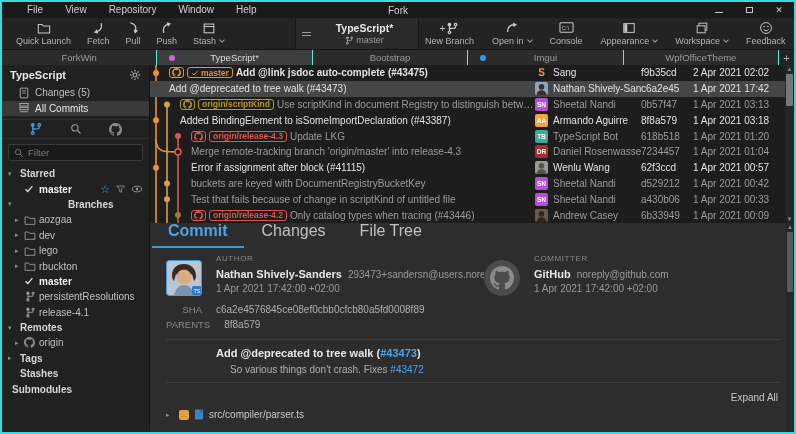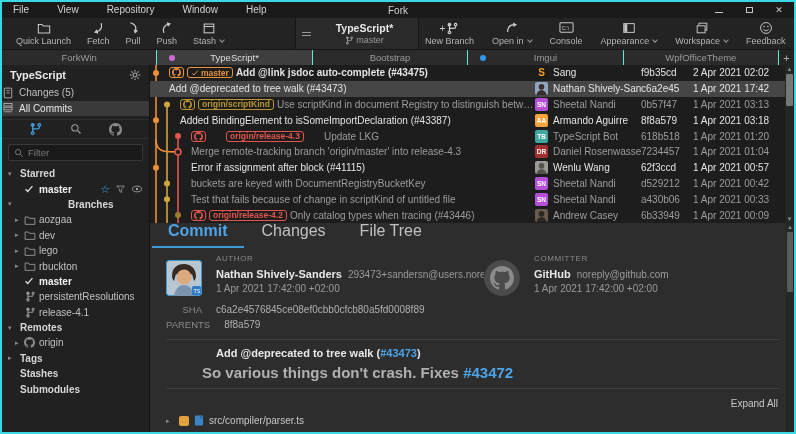--- a/index.html
+++ b/index.html
@@ -2,21 +2,21 @@
 <html><head>
 <meta charset="utf-8">
 <style>
   * { margin:0; padding:0; box-sizing:border-box; }
   html,body { background:#000; }
   body { font-family:"Liberation Sans", sans-serif; }
   #app { position:relative; width:796px; height:434px; background:#1f1f1f; border:2px solid #3bd8e2; overflow:hidden; color:#c8c8c8; }
 
   
   .titlebar { height:16px; background:#1a1a1a; display:flex; align-items:center; position:relative; }
-  .menubar { display:flex; gap:10px; padding-left:2px; }
+  .menubar { display:flex; gap:4px; padding-left:16px; }
   .menu-item { font-size:10px; color:#d0d0d0; padding:0 9px; line-height:16px; cursor:default; }
   .win-title { position:absolute; left:0; right:0; text-align:center; font-size:10px; color:#d0d0d0; pointer-events:none; }
   .win-controls { margin-left:auto; display:flex; height:16px; }
   .win-btn { width:30px; display:flex; align-items:center; justify-content:center; color:#c8c8c8; font-size:9px; }
   .glyph-min { width:8px; border-top:1px solid #c8c8c8; margin-top:4px; }
   .glyph-max { width:7px; height:6px; border:1px solid #c8c8c8; }
 
   
   .toolbar { height:32px; background:#232323; display:flex; align-items:stretch; border-bottom:1px solid #151515; }
   .tb-left { display:flex; align-items:center; padding-left:8px; gap:4px; flex:0 0 293px; }
@@ -40,21 +40,21 @@
   .tab-plus { flex:0 0 15px; background:#242424; color:#b0b0b0; display:flex; align-items:center; justify-content:center; font-size:11px; }
 
   
   .main { display:flex; height:368px; }
   .sidebar { flex:0 0 148px; background:#212121; border-right:1px solid #141414; overflow:hidden; }
   .content { flex:1; display:flex; flex-direction:column; min-width:0; }
 
   
   .sb-header { height:20px; display:flex; align-items:center; padding:0 8px; }
   .sb-header .t { font-size:11px; font-weight:bold; color:#e8e8e8; flex:1; }
-  .sb-nav-item { height:15.5px; display:flex; align-items:center; gap:5px; padding-left:0; font-size:10px; color:#c0c0c0; }
+  .sb-nav-item { height:15.5px; display:flex; align-items:center; gap:5px; padding-left:16px; font-size:10px; color:#c0c0c0; }
   .sb-nav-item.sel { background:#3a3a3a; color:#e6e6e6; }
   .sb-iconrow { height:20px; margin-top:3px; border-top:1px solid #2e2e2e; border-bottom:1px solid #2e2e2e; display:flex; align-items:center; justify-content:space-around; padding:0 14px; }
   .sb-filter { margin:5px 6px; height:17px; background:#1a1a1a; border:1px solid #383838; border-radius:2px; display:flex; align-items:center; padding:0 5px; gap:4px; }
   .sb-filter input { flex:1; background:transparent; border:none; outline:none; color:#bbb; font-size:9.5px; font-family:inherit; width:60px; }
   .sb-filter input::placeholder { color:#7a7a7a; }
   .tree-row { height:15.4px; display:flex; align-items:center; font-size:10px; color:#c0c0c0; position:relative; }
   .tree-row .arrow { position:absolute; font-size:7px; color:#8a8a8a; }
   .tree-row .ric { display:flex; align-items:center; }
   .tree-row .lab { white-space:nowrap; overflow:hidden; }
   .tree-row .lab.b { font-weight:bold; color:#f0f0f0; }
@@ -94,21 +94,21 @@
   .p-head { font-size:8px; letter-spacing:.6px; color:#8a8a8a; margin:2px 0 5px; }
   .p-name { font-size:11px; font-weight:bold; color:#e8e8e8; white-space:nowrap; overflow:hidden; }
   .p-name .mail { font-weight:normal; font-size:10px; color:#9a9a9a; margin-left:6px; }
   .p-date { font-size:10px; color:#9a9a9a; margin-top:3px; }
   .kv { display:flex; margin:2px 0; }
   .kv .k { flex:0 0 50px; text-align:right; color:#8a8a8a; font-size:9.5px; padding-right:14px; }
   .kv .v { color:#b0b0b0; font-size:10px; }
   a.lnk { color:#4da3e8; text-decoration:none; }
   .d-div { border-top:1px solid #3f3f3f; margin:7px 0; }
   .msg-title { margin-left:50px; font-size:11px; font-weight:bold; color:#e8e8e8; }
-  .msg-body { margin-left:36px; font-size:15px; color:#b0b0b0; margin-top:5px;font-weight:bold; }
+  .msg-body { margin-left:64px; font-size:10px; color:#b0b0b0; margin-top:5px; }
   .expand-row { text-align:right; font-size:10px; color:#c8c8c8; padding:2px 2px 4px; }
   .file-row { display:flex; align-items:center; gap:5px; font-size:10px; color:#c8c8c8; padding:2px 0; }
   .file-row .fr-arrow { font-size:7px; color:#8a8a8a; width:8px; }
   .st-ic { width:10px; height:10px; border-radius:2px; display:flex; align-items:center; justify-content:center; flex-shrink:0; }
   .d-sb { position:absolute; right:0; top:0; bottom:0; width:8px; background:#272727; }
   .d-sb .ar { position:absolute; left:0; right:0; text-align:center; font-size:6px; color:#8a8a8a; }
   .d-sb .thumb { position:absolute; left:1px; right:1px; background:#5a5a5a; border-radius:1px; }
   svg { display:block; }
 </style>
 </head>
@@ -445,21 +445,21 @@
             <span class="lab" style="margin-left: 37px;">origin</span>
           </div>
           <div class="tree-row">
             <span class="arrow" style="left: 6px;">▸</span>
             <span class="lab sec" style="margin-left: 18px;">Tags</span>
           </div>
           <div class="tree-row">
             <span class="lab sec" style="margin-left: 18px;">Stashes</span>
           </div>
           <div class="tree-row">
-            <span class="lab sec" style="margin-left: 18px;">Submodules</span>
+            <span class="lab sec" style="margin-left: 10px;">Submodules</span>
           </div>
         </div>
     </div>
 
     <div class="content">
       <div class="commit-list">
         <div class="rows" id="commit-rows">
           <svg class="graph-svg" id="graph-svg" width="40" height="158">
               <line x1="6" y1="0" x2="6" y2="173.8" stroke="#ef8f33" stroke-width="1.6"></line>
               <line x1="17" y1="39.5" x2="17" y2="173.8" stroke="#d2a53e" stroke-width="1.6"></line>
@@ -536,21 +536,21 @@
                 <span style="overflow: hidden; text-overflow: ellipsis;">Added BindingElement to isSomeImportDeclaration (#43387)</span>
               </span>
               <span class="c-author">
                 <span class="avatar" style="background: rgb(245, 163, 60);">AA</span>
                 <span style="overflow: hidden;">Armando Aguirre</span>
               </span>
               <span class="c-hash">8f8a579</span>
               <span class="c-date">1 Apr 2021 03:18</span>
             </div>
             <div class="crow">
-              <span class="c-msg" style="padding-left: 41px; gap: 17px;">
+              <span class="c-msg" style="padding-left: 41px;">
                 <span class="chip ghonly" style="border-color: rgb(224, 85, 77);">
                   <svg width="9" height="9" viewBox="0 0 16 16">
                     <path fill="#e0554d" d="M8 0C3.58 0 0 3.58 0 8c0 3.54 2.29 6.53 5.47 7.59.4.07.55-.17.55-.38 0-.19-.01-.82-.01-1.49-2.01.37-2.53-.49-2.69-.94-.09-.23-.48-.94-.82-1.13-.28-.15-.68-.52-.01-.53.63-.01 1.08.58 1.23.82.72 1.21 1.87.87 2.33.66.07-.52.28-.87.51-1.07-1.78-.2-3.64-.89-3.64-3.95 0-.87.31-1.59.82-2.15-.08-.2-.36-1.02.08-2.12 0 0 .67-.21 2.2.82.64-.18 1.32-.27 2-.27s1.36.09 2 .27c1.53-1.04 2.2-.82 2.2-.82.44 1.1.16 1.92.08 2.12.51.56.82 1.27.82 2.15 0 3.07-1.87 3.75-3.65 3.95.29.25.54.73.54 1.48 0 1.07-.01 1.93-.01 2.2 0 .21.15.46.55.38A8.01 8.01 0 0 0 16 8c0-4.42-3.58-8-8-8z"></path>
                   </svg>
                 </span>
                 <span class="chip" style="border-color: rgb(224, 85, 77); color: rgb(224, 85, 77);">origin/release-4.3</span>
                 <span style="overflow: hidden; text-overflow: ellipsis;">Update LKG</span>
               </span>
               <span class="c-author">
                 <span class="avatar" style="background: rgb(63, 167, 156);">TB</span>

